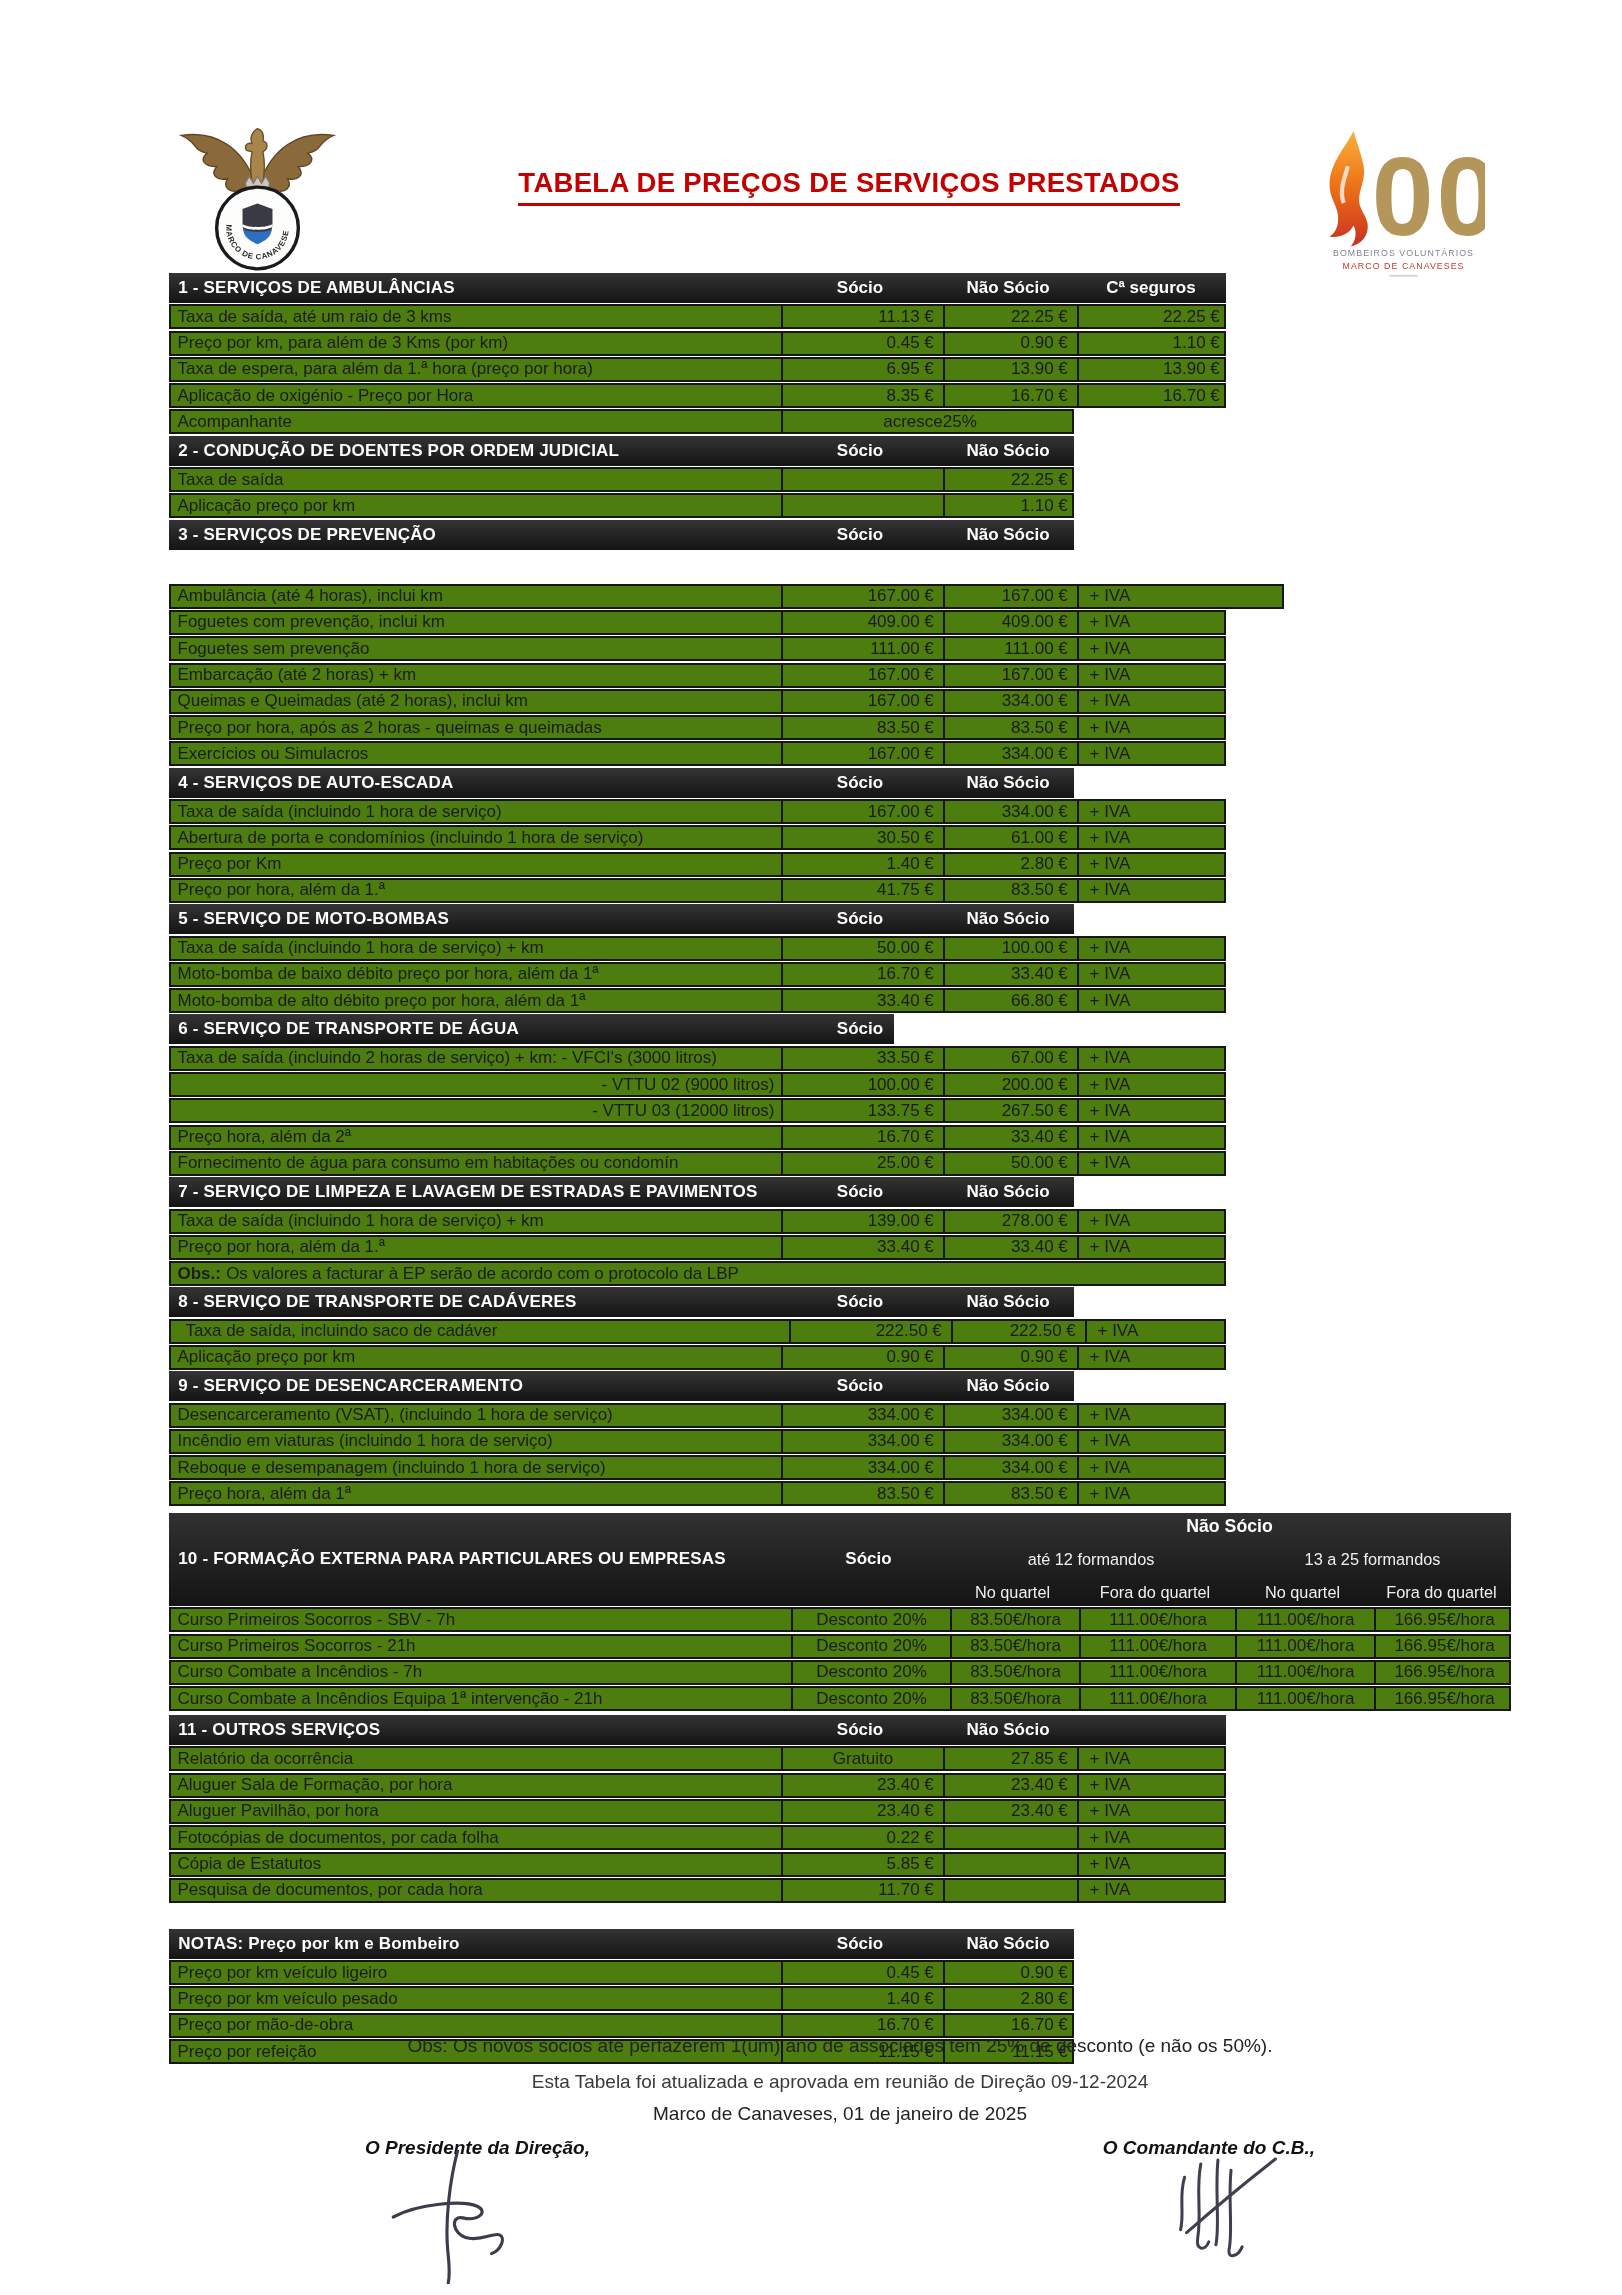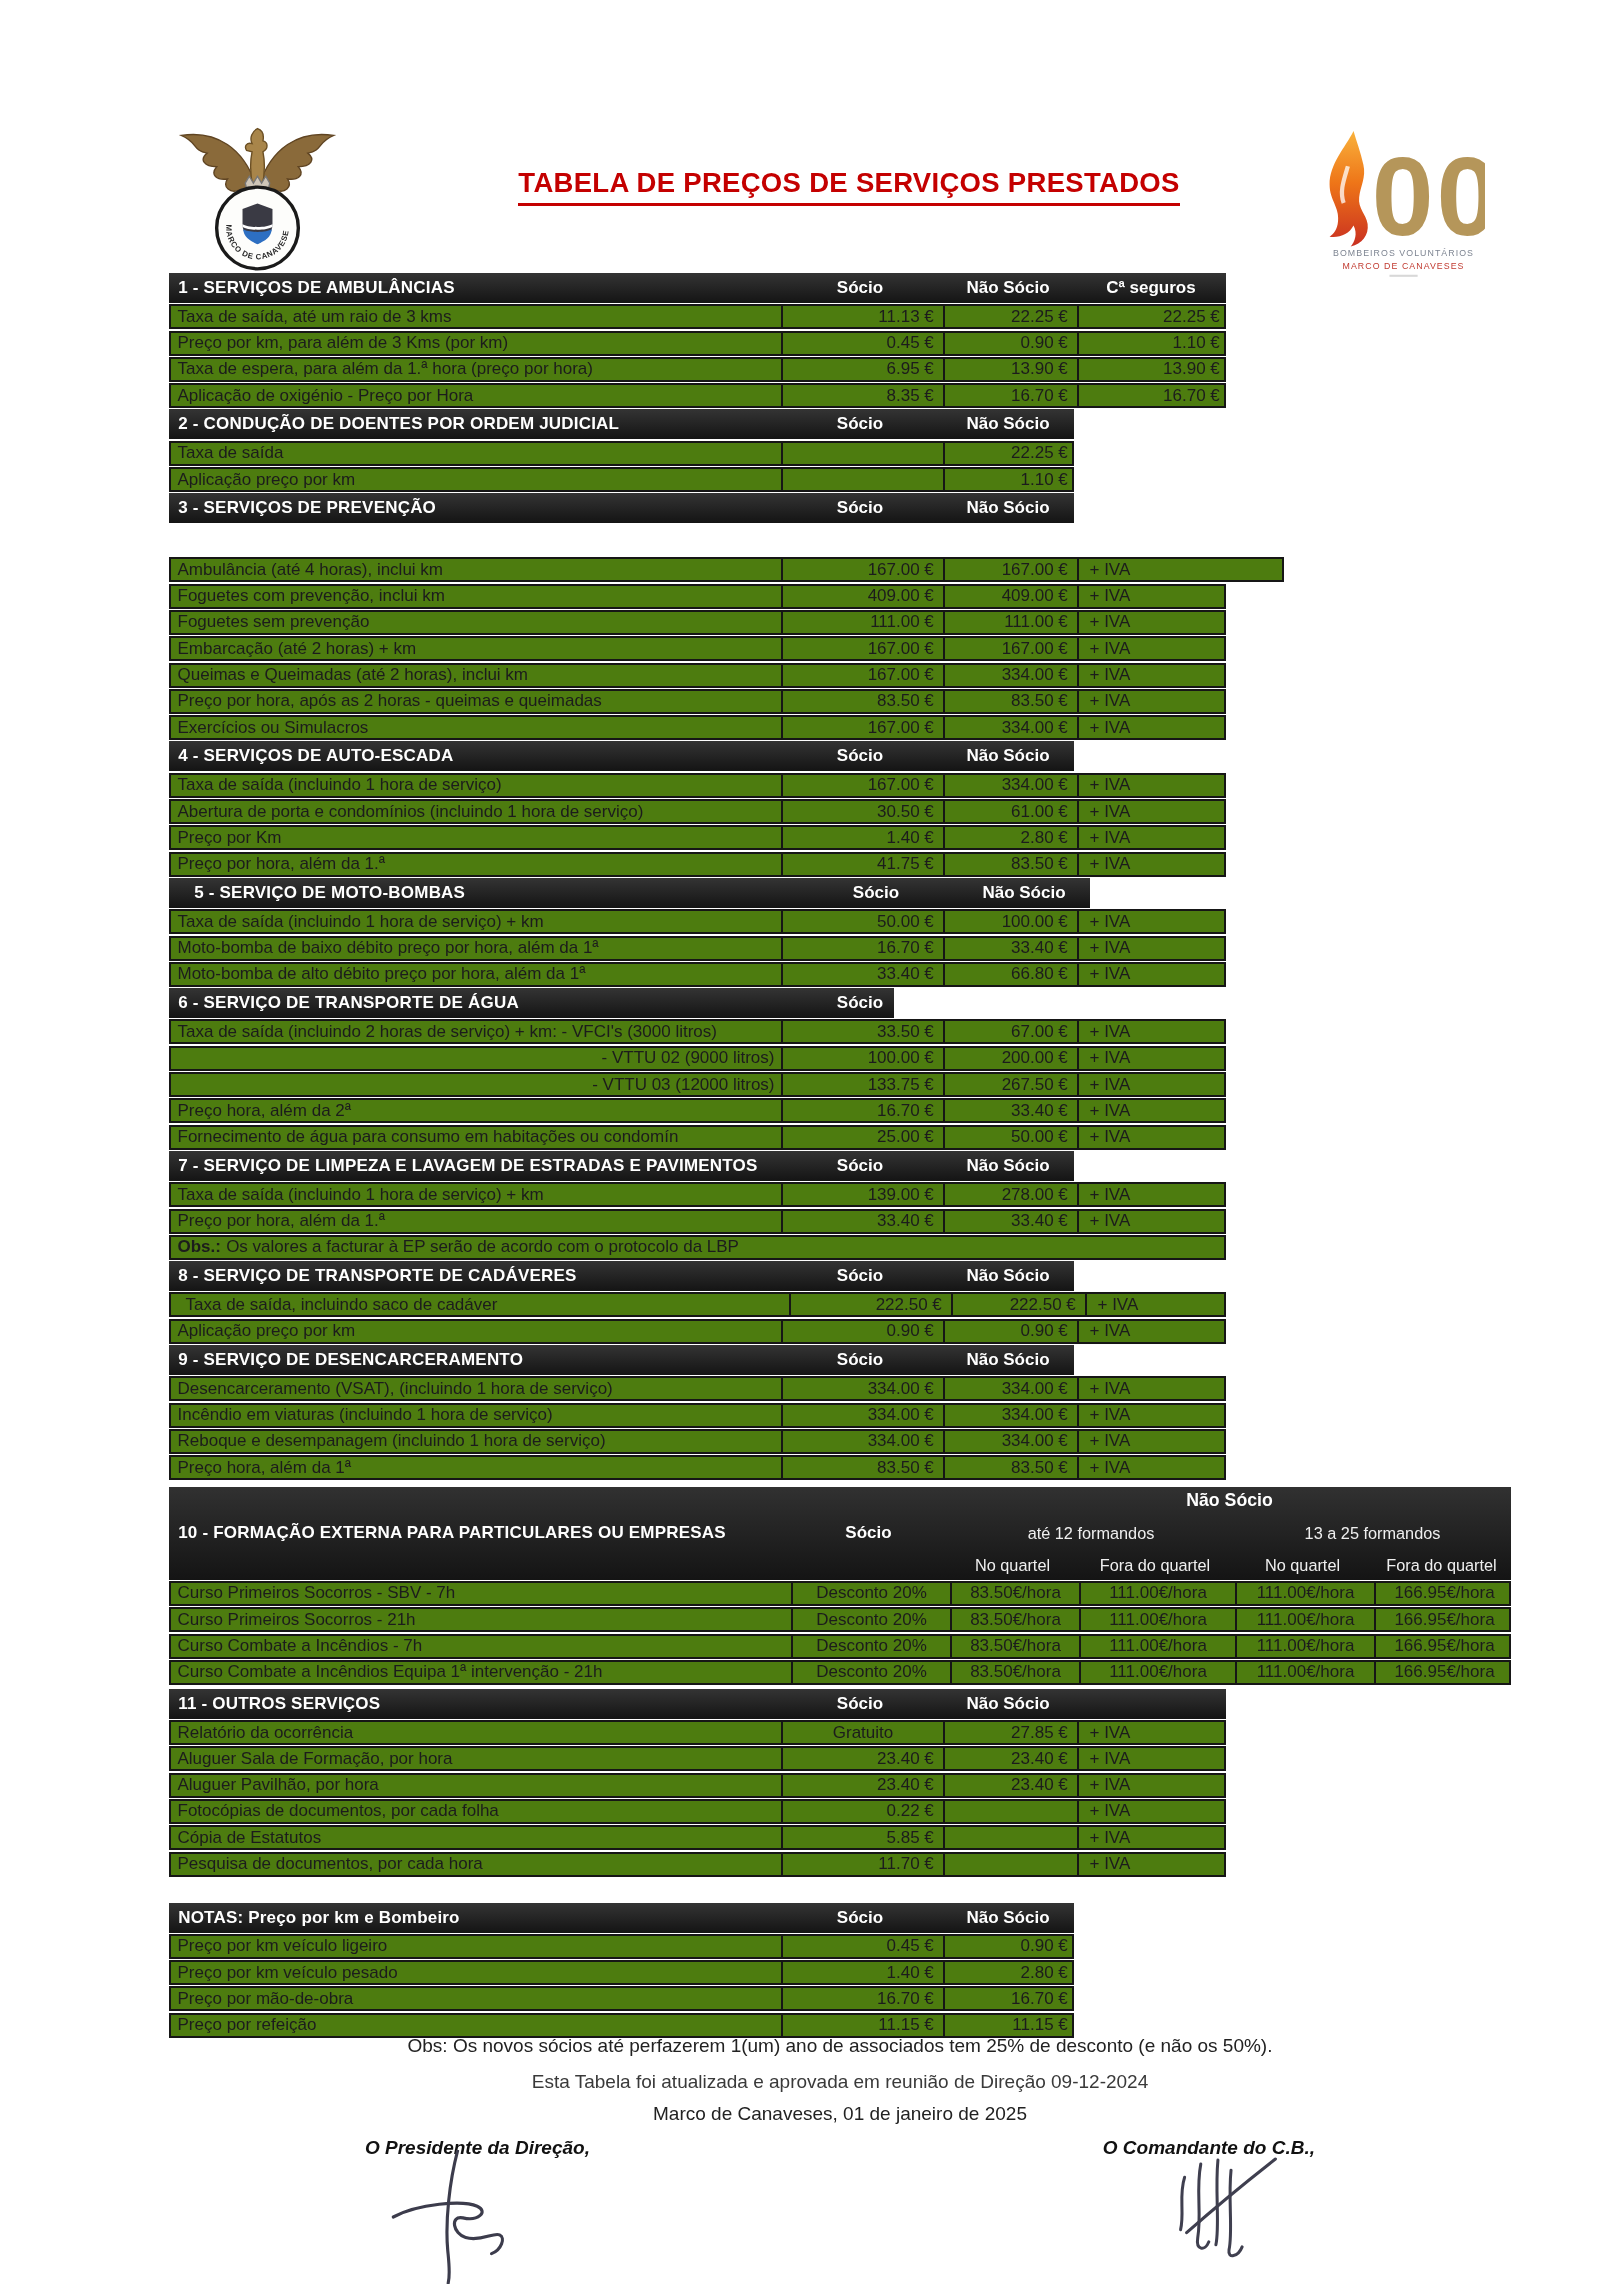--- a/index.html
+++ b/index.html
@@ -127,20 +127,24 @@
           <div class="c val">6.95 €</div>
           <div class="c val">13.90 €</div>
           <div class="c val">13.90 €</div>
         </div>
         <div class="trow" style="width: 1057px; grid-template-columns: 610px 162px 134px 152px;">
           <div class="c first lab">Aplicação de oxigénio - Preço por Hora</div>
           <div class="c val">8.35 €</div>
           <div class="c val">16.70 €</div>
           <div class="c val">16.70 €</div>
         </div>
+        <div class="trow" style="width: 905px; grid-template-columns: 610px 296px;">
+          <div class="c first lab">Acompanhante</div>
+          <div class="c val center">acresce25%</div>
+        </div>
       </div>
       <div class="sec" data-section="s2">
         <div class="band" style="width: 905px; grid-template-columns: 610px 162px 134px;">
           <div class="bt">2 - CONDUÇÃO DE DOENTES POR ORDEM JUDICIAL</div>
           <div class="bc">Sócio</div>
           <div class="bc">Não Sócio</div>
         </div>
         <div class="trow" style="width: 905px; grid-template-columns: 610px 162px 134px;">
           <div class="c first lab">Taxa de saída</div>
           <div class="c val"></div>
@@ -226,21 +230,21 @@
           <div class="c iva">+ IVA</div>
         </div>
         <div class="trow" style="width: 1057px; grid-template-columns: 610px 162px 134px 152px;">
           <div class="c first lab">Preço por hora, além da 1.ª</div>
           <div class="c val">41.75 €</div>
           <div class="c val">83.50 €</div>
           <div class="c iva">+ IVA</div>
         </div>
       </div>
       <div class="sec" data-section="s5">
-        <div class="band" style="width: 905px; grid-template-columns: 610px 162px 134px; padding-left: 16px;">
+        <div class="band" style="width: 905px; grid-template-columns: 610px 162px 134px;">
           <div class="bt">5 - SERVIÇO DE MOTO-BOMBAS</div>
           <div class="bc">Sócio</div>
           <div class="bc">Não Sócio</div>
         </div>
         <div class="trow" style="width: 1057px; grid-template-columns: 610px 162px 134px 152px;">
           <div class="c first lab">Taxa de saída (incluindo 1 hora de serviço) + km</div>
           <div class="c val">50.00 €</div>
           <div class="c val">100.00 €</div>
           <div class="c iva">+ IVA</div>
         </div>

